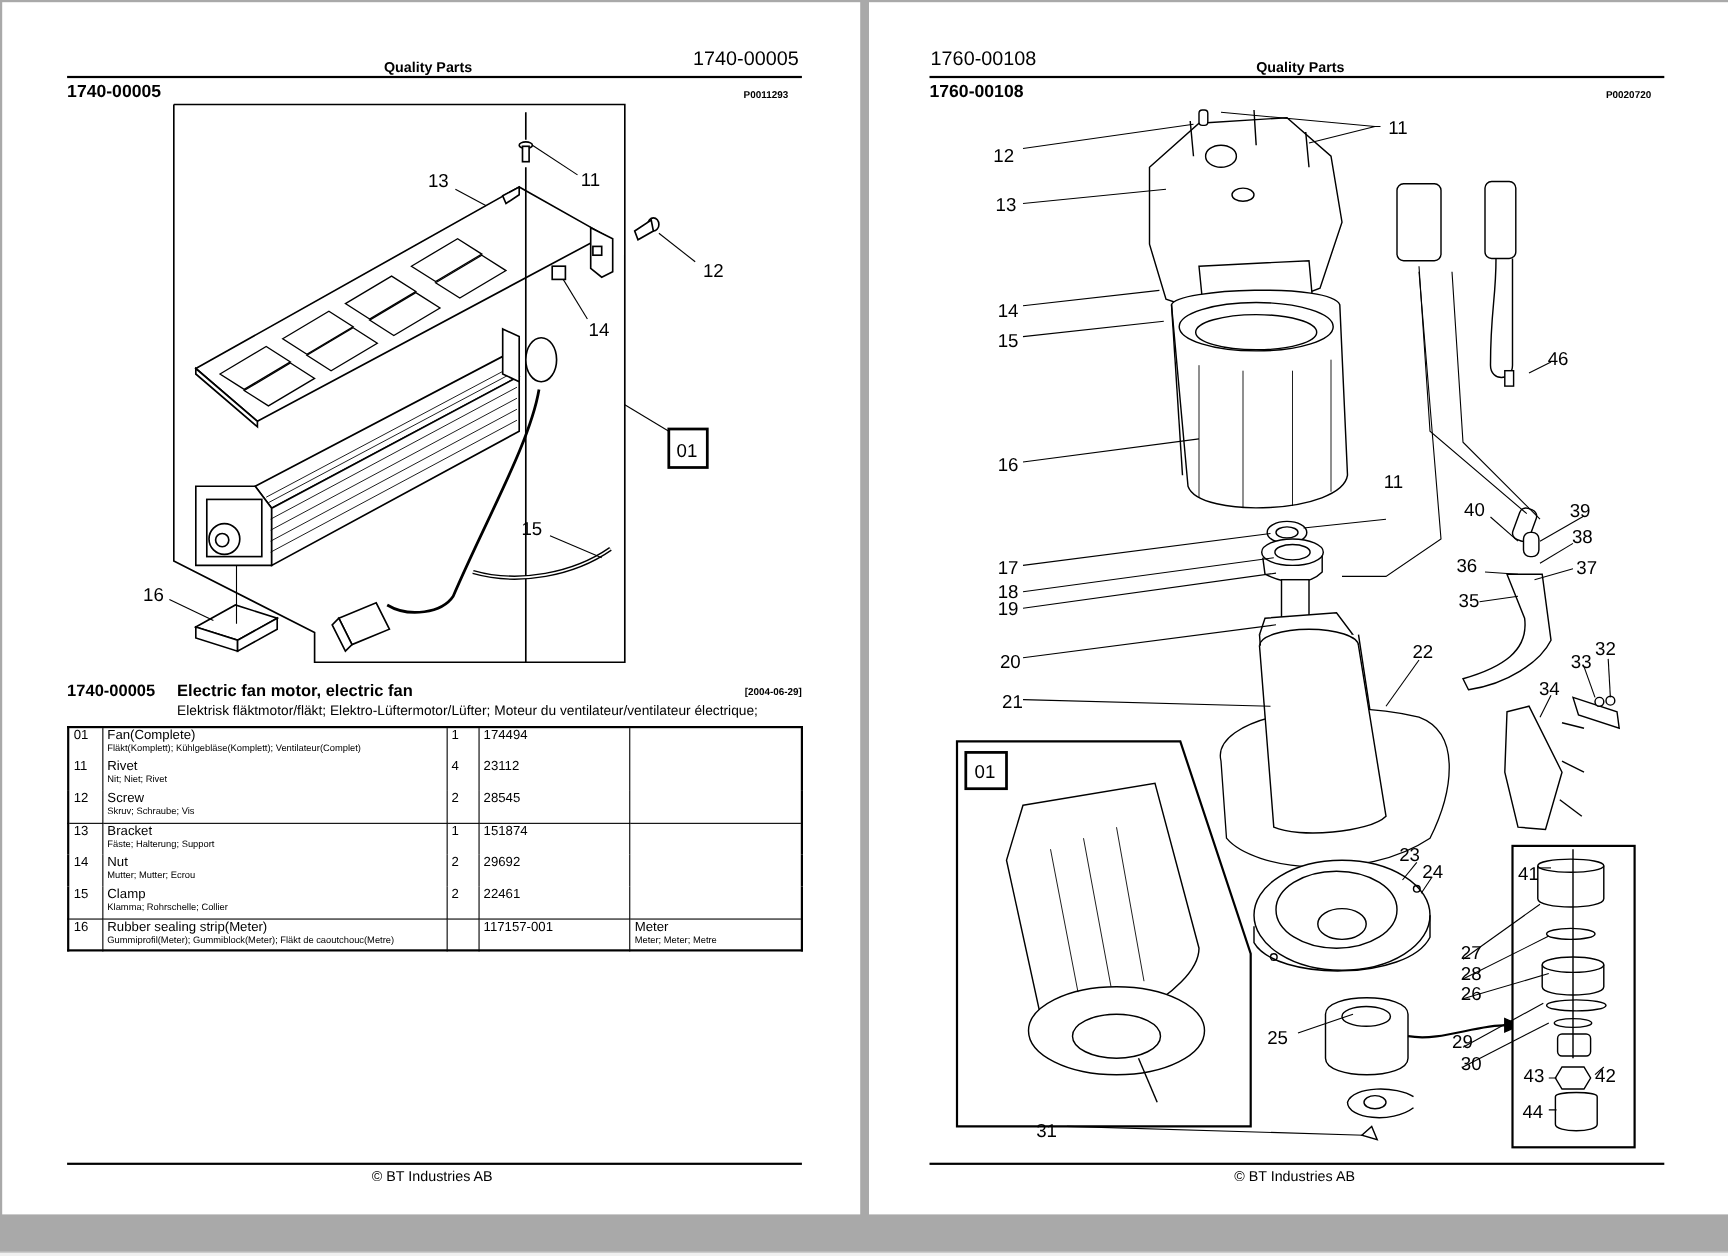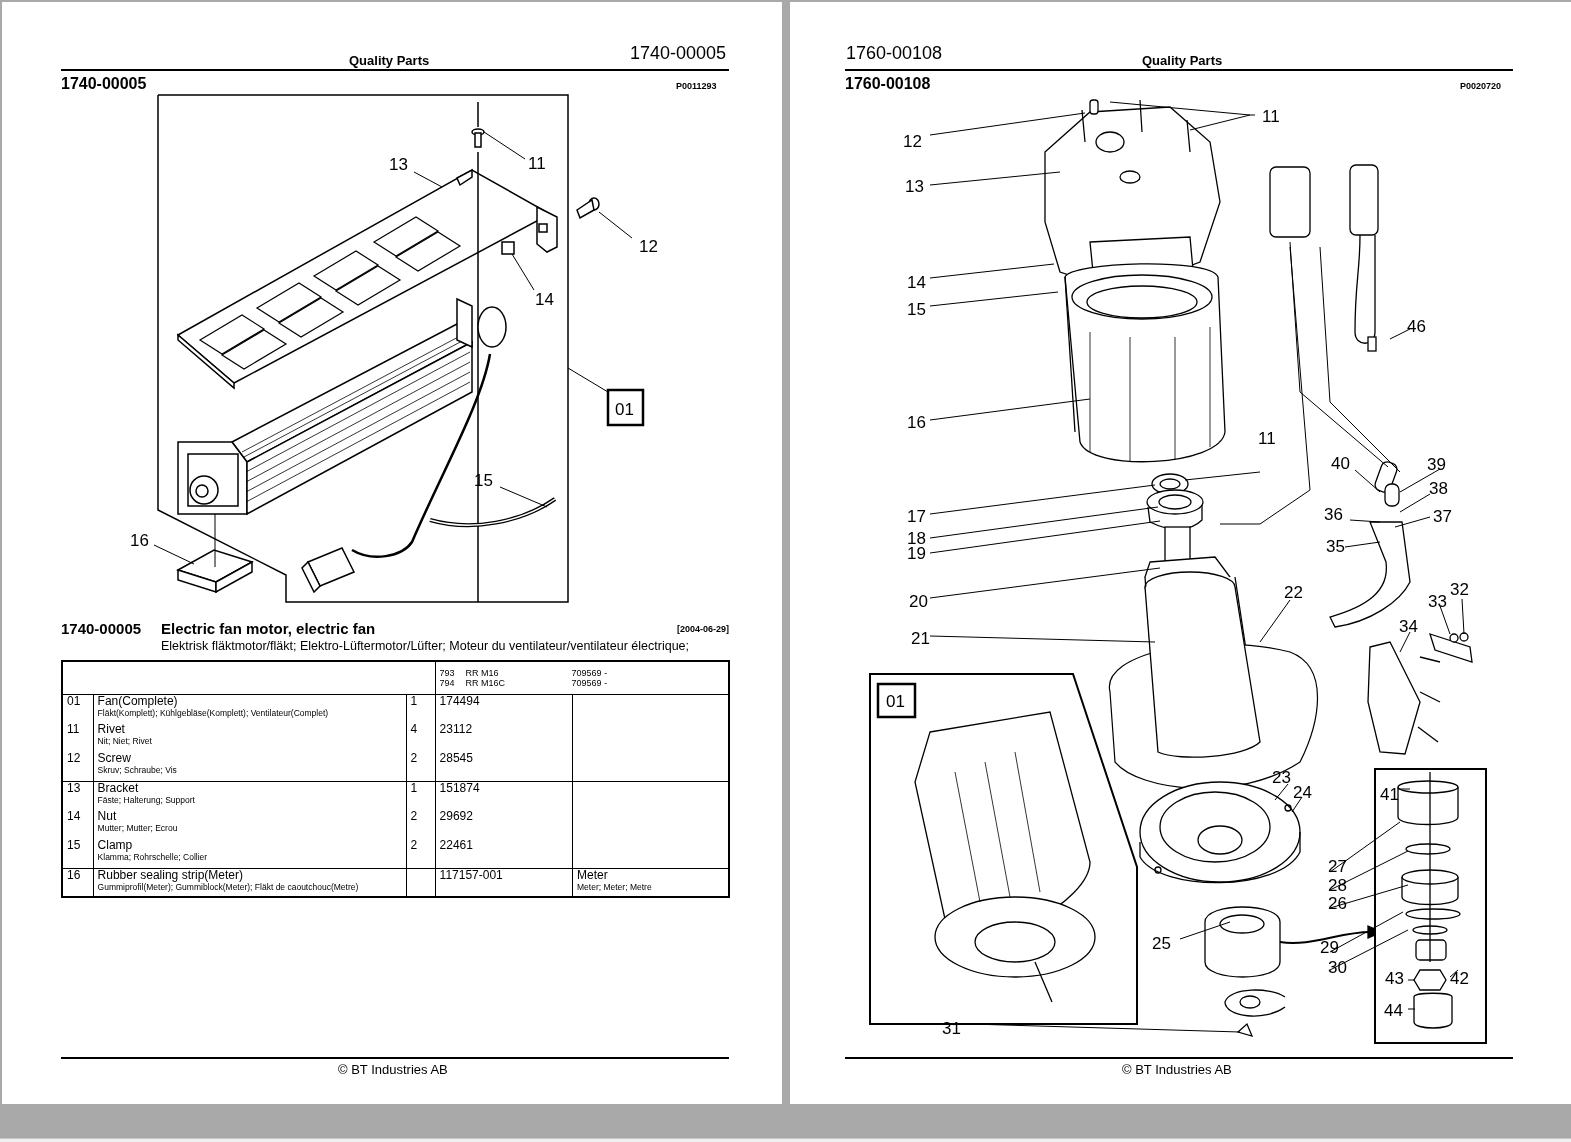--- a/index.html
+++ b/index.html
@@ -149,35 +149,20 @@
 
     <table class="parts">
       <colgroup>
         <col style="width:31px">
           <col style="width:312px">
           <col style="width:29px">
           <col style="width:137px">
           <col style="width:156px">
       </colgroup>
       <tbody>
-          <tr class="model-row">
-        <td colspan="3"></td>
-        <td colspan="2" class="model-cell">
-          <div class="model-line">
-            <span class="m-code">793</span>
-            <span class="m-name">RR M16</span>
-            <span>709569 -</span>
-          </div>
-          <div class="model-line">
-            <span class="m-code">794</span>
-            <span class="m-name">RR M16C</span>
-            <span>709569 -</span>
-          </div>
-        </td>
-      </tr>
       <tr class="pr">
         <td class="main">01</td>
         <td>
               <div class="main">Fan(Complete)</div>
               <div class="trans">Fläkt(Komplett); Kühlgebläse(Komplett); Ventilateur(Complet)</div>
             </td>
         <td class="main">1</td>
         <td class="main">174494</td>
         <td>
               <div class="main"></div>

